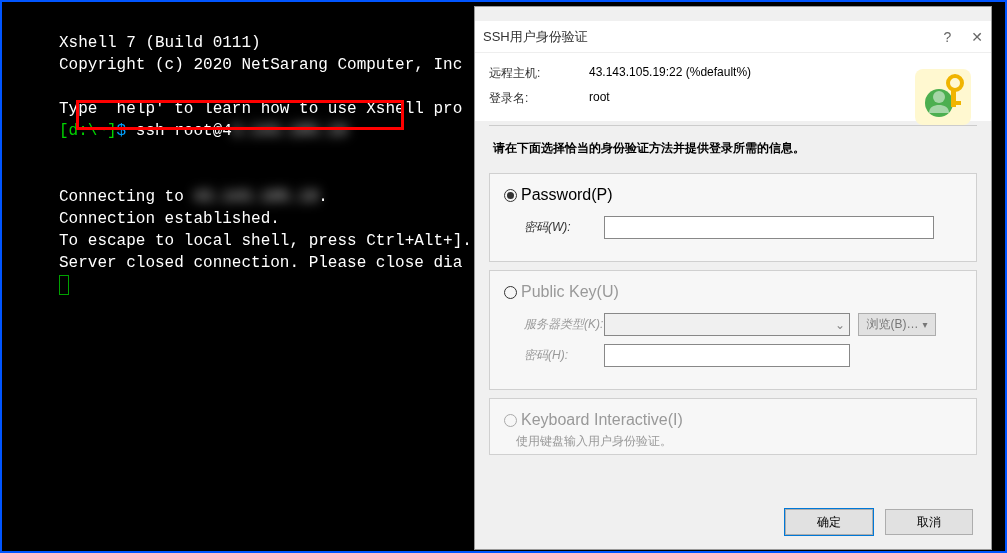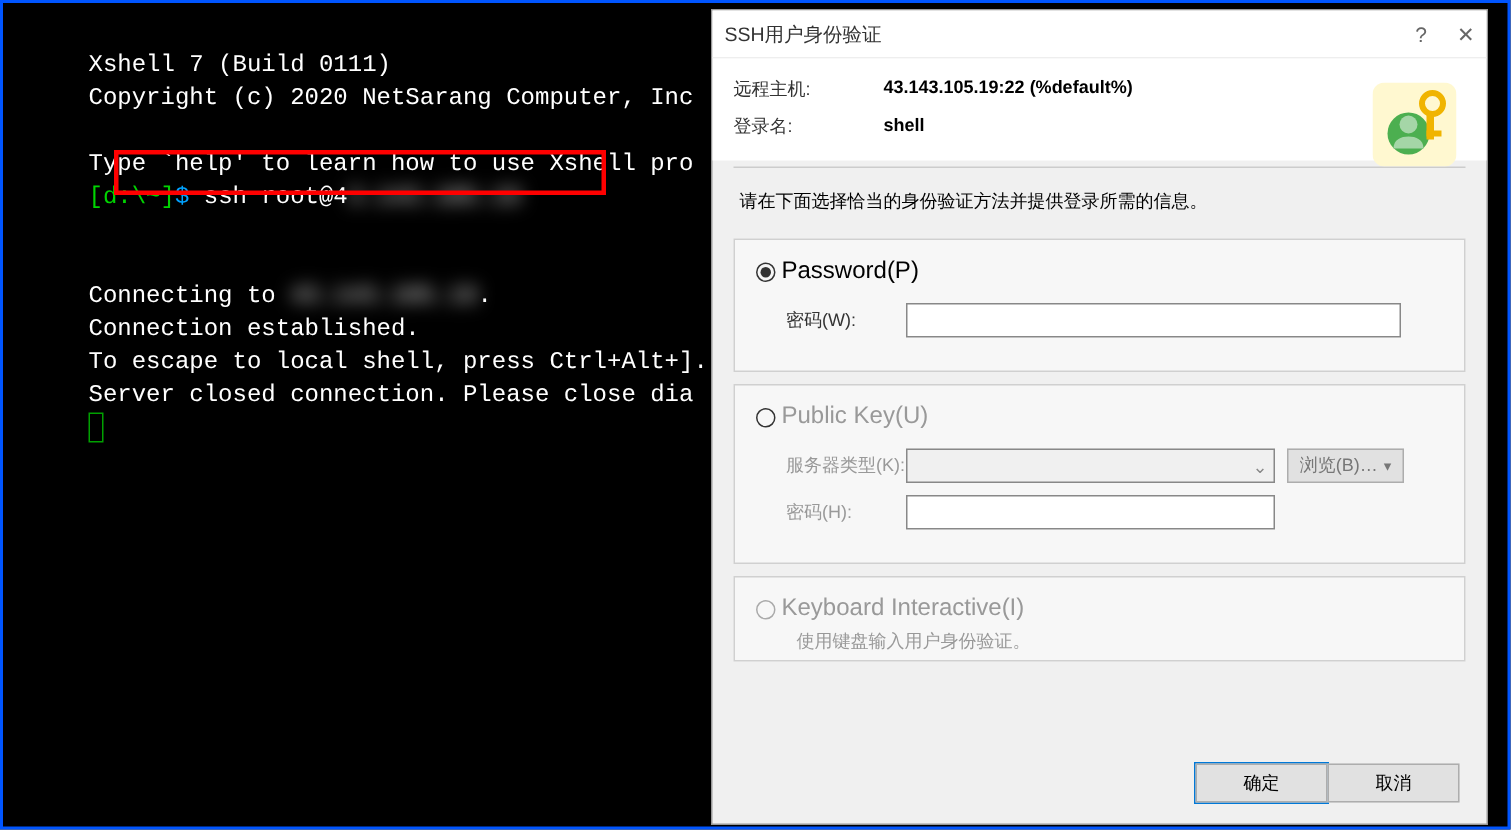--- a/index.html
+++ b/index.html
@@ -53,58 +53,59 @@
       color: #000;
     }
     .dialog-titlebar {
       height: 32px;
       background: #fff;
       display: flex;
       align-items: center;
       justify-content: space-between;
       padding: 0 8px 0 8px;
       border-bottom: 1px solid #eee;
+      margin-top: 14px;
     }
     .dialog-titlebar .title { font-size: 13px; color: #333; }
     .dialog-titlebar .title-controls { display: flex; gap: 20px; color: #666; font-size: 14px; }
     .dialog-header {
       padding: 12px 14px 6px 14px;
       background: #fff;
       position: relative;
     }
     .info-row { display: flex; margin-bottom: 8px; font-size: 12px; }
     .info-row .lbl { width: 100px; color: #333; }
-    .info-row .val { font-weight: bold; }
+    .info-row .val { font-weight: normal; }
     .header-icon {
       position: absolute;
       right: 20px;
       top: 16px;
       width: 56px;
       height: 56px;
     }
     .divider { height: 1px; background: #ccc; margin: 4px 14px 0 14px; }
-    .instruction { padding: 14px 18px 10px 18px; font-weight: normal; font-size: 12px; }
+    .instruction { padding: 14px 18px 10px 18px; font-weight: bold; font-size: 12px; }
     .annotation-red {
       position: absolute;
       color: #ff0000;
       font-family: "Microsoft YaHei", sans-serif;
       font-size: 15px;
       font-weight: normal;
     }
     .group {
       margin: 6px 14px 8px 14px;
       border: 1px solid #d0d0d0;
       background: #f7f7f7;
       padding: 12px 14px 14px 14px;
       position: relative;
     }
     .radio-row { display: flex; align-items: center; margin-bottom: 12px; }
     .radio-row label { font-size: 16px; margin-left: 4px; }
     .field-row { display: flex; align-items: center; margin-bottom: 8px; margin-left: 20px; }
-    .field-row .flbl { width: 80px; font-size: 12px; color: #333; }
+    .field-row .flbl { width: 80px; font-size: 12px; color: #333; font-style: italic; }
     .field-row input[type="text"],
     .field-row input[type="password"],
     .field-row .combo {
       height: 23px;
       border: 1px solid #888;
       background: #fff;
       padding: 0 4px;
       font-size: 12px;
     }
     .field-row .disabled-input {
@@ -125,27 +126,27 @@
       background: #e1e1e1;
       border: 1px solid #adadad;
       font-size: 12px;
       color: #777;
       margin-left: 8px;
       display: inline-flex;
       align-items: center;
       justify-content: center;
     }
     .group.disabled label, .group.disabled .flbl, .group.disabled .kb-hint { color: #999; }
-    .kb-hint { margin-left: 27px; font-size: 12px; color: #999; margin-top: 4px; }
+    .kb-hint { margin-left: 12px; font-size: 12px; color: #999; margin-top: 4px; }
     .dialog-footer {
       position: absolute;
       bottom: 14px;
       right: 18px;
       display: flex;
-      gap: 0;
+      gap: 12px;
     }
     .dlg-btn {
       width: 88px;
       height: 26px;
       background: #e1e1e1;
       border: 1px solid #adadad;
       font-size: 12px;
       display: flex;
       align-items: center;
       justify-content: center;
@@ -200,21 +201,21 @@
     </div>
   </div>
 
   <div class="dialog-header">
     <div class="info-row">
       <span class="lbl">远程主机:</span>
       <span class="val">43.143.105.19:22 (%default%)</span>
     </div>
     <div class="info-row">
       <span class="lbl">登录名:</span>
-      <span class="val">shell</span>
+      <span class="val">root</span>
     </div>
     <div class="header-icon">
       <svg viewBox="0 0 56 56">
         <rect x="0" y="0" width="56" height="56" rx="8" fill="#fff8d0"></rect>
         <circle cx="24" cy="34" r="14" fill="#4caf50"></circle>
         <circle cx="24" cy="28" r="6" fill="#a5d6a7"></circle>
         <path d="M14 44c0-6 5-8 10-8s10 2 10 8z" fill="#a5d6a7"></path>
         <circle cx="40" cy="14" r="7" fill="none" stroke="#f0b400" stroke-width="4"></circle>
         <rect x="36" y="20" width="5" height="18" fill="#f0b400"></rect>
         <rect x="36" y="32" width="10" height="4" fill="#f0b400"></rect>

